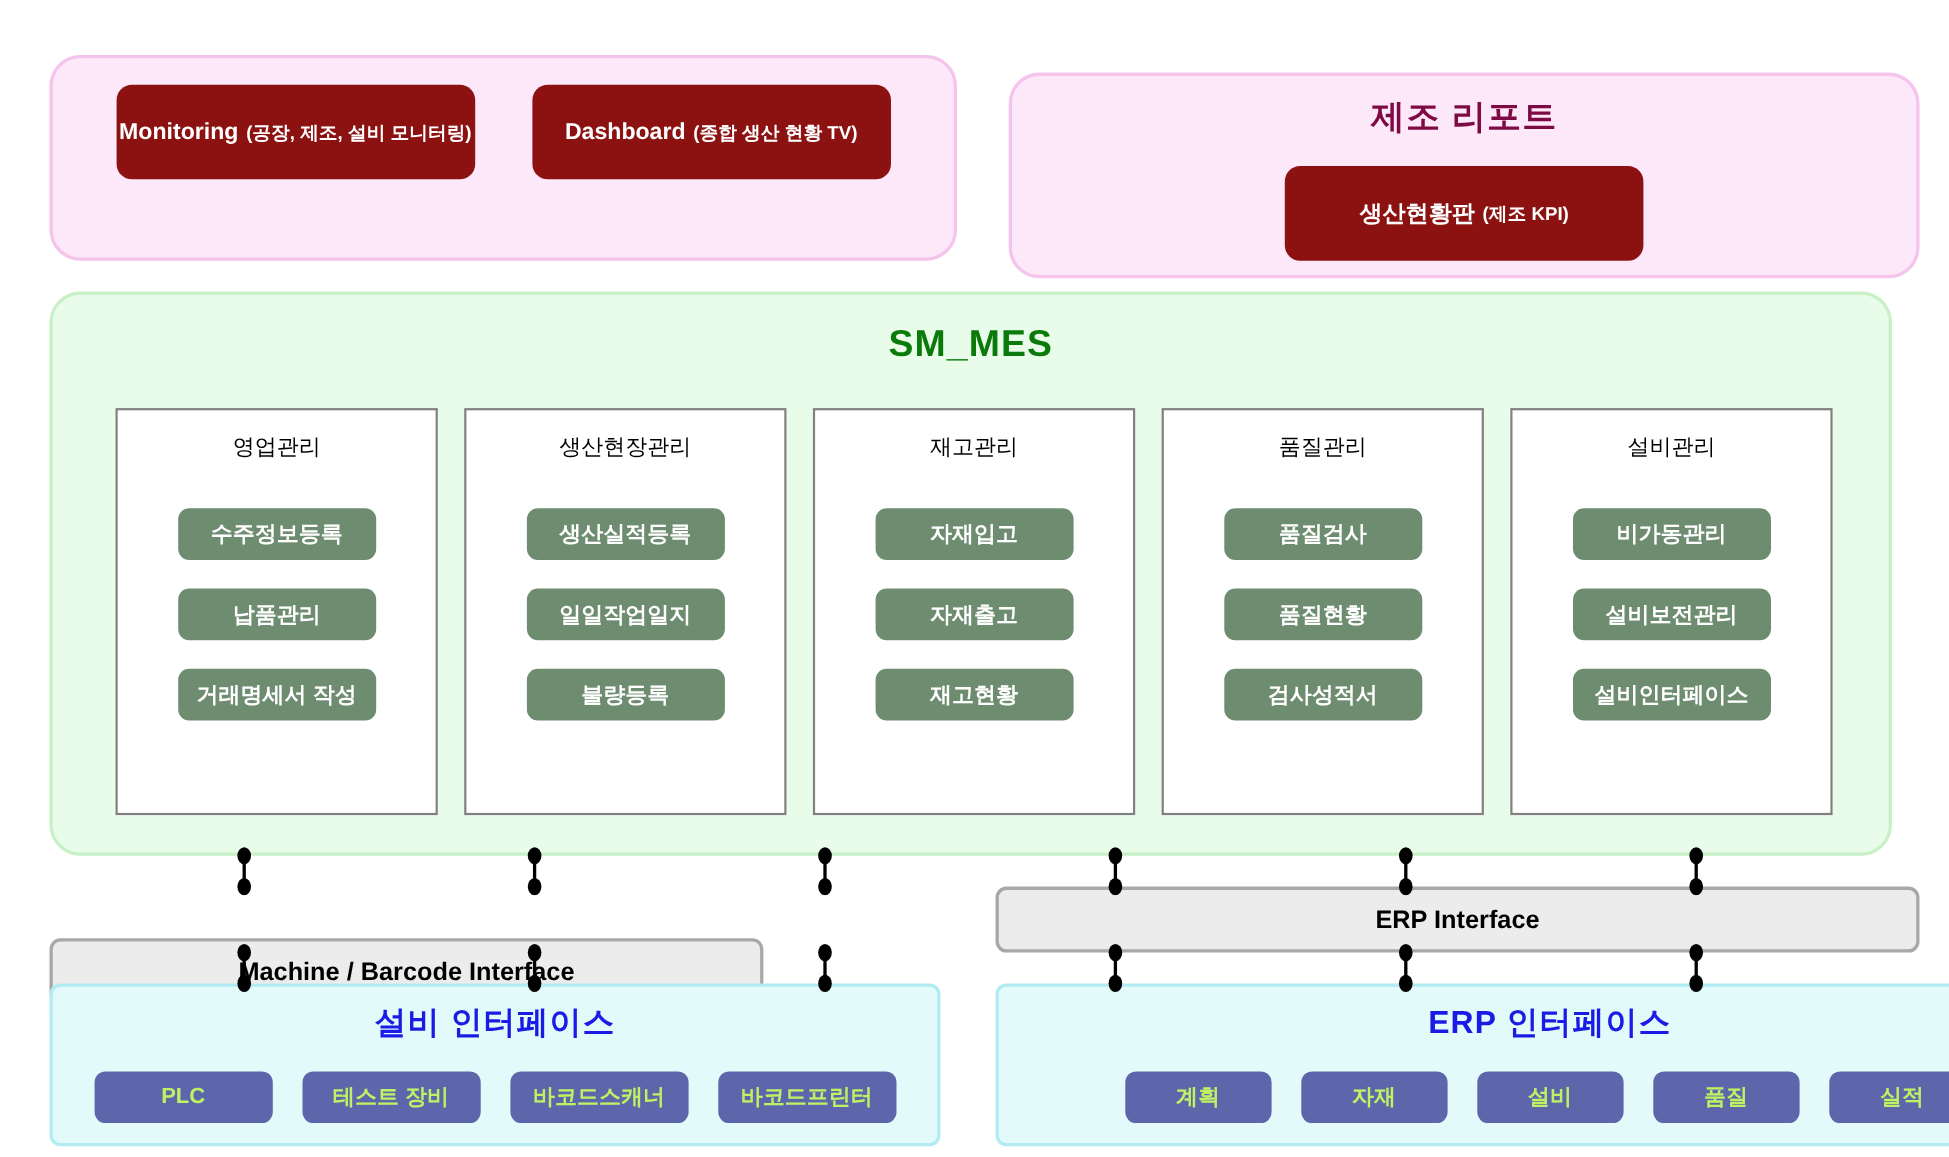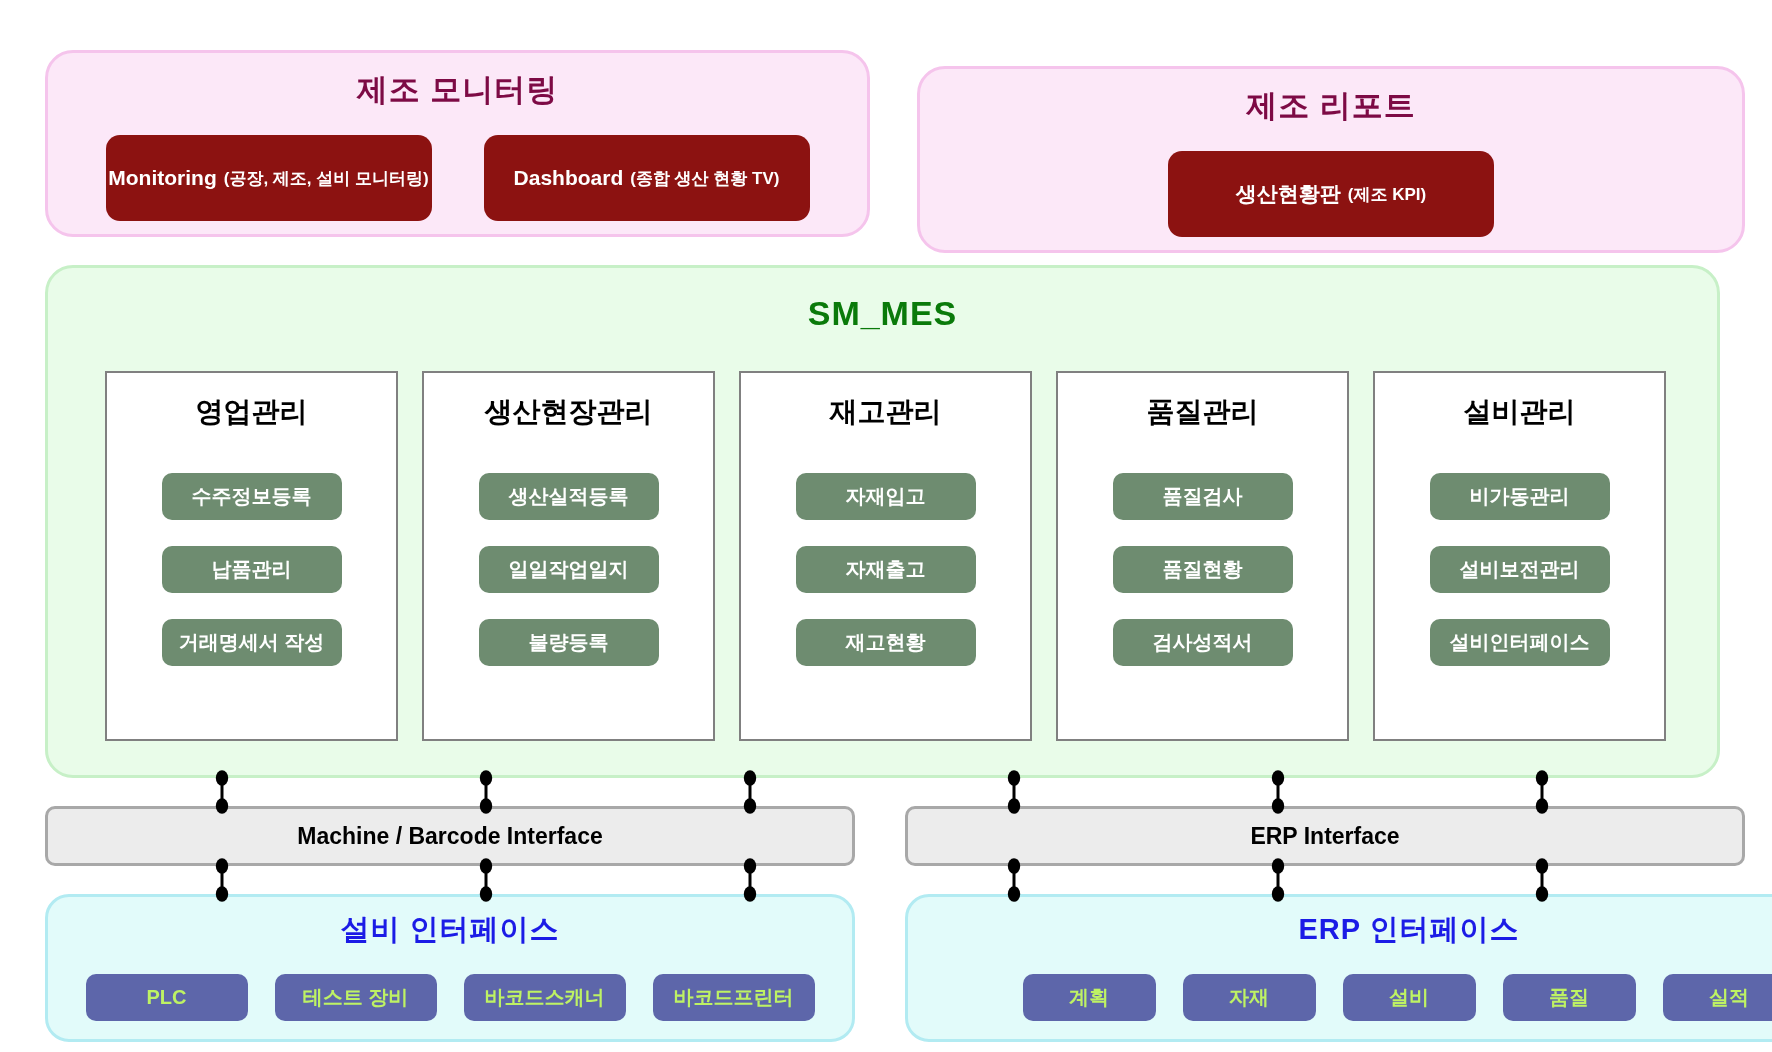--- a/index.html
+++ b/index.html
@@ -69,21 +69,21 @@
     display: flex; gap: 24px;
   }
   .mes-col {
     flex: 1;
     height: 370px;
     background: #ffffff;
     border: 2px solid var(--module_border);
     box-sizing: border-box;
     display: flex; flex-direction: column; align-items: center;
   }
-  .col-title { margin-top: 20px; font-size: 28px; font-weight: bold; color: #000000; }
+  .col-title { margin-top: 20px; font-size: 20px; font-weight: normal; color: #000000; }
   .col-btns  { margin-top: 42px; display: flex; flex-direction: column; gap: 26px; align-items: center; }
   .sage-btn {
     width: 180px; height: 47px;
     background: var(--sage_button_bg);
     border-radius: 10px;
     color: #ffffff; font-size: 20px; font-weight: bold;
     display: flex; align-items: center; justify-content: center;
     white-space: nowrap;
   }
 
@@ -91,30 +91,30 @@
   .iface-bar {
     position: absolute;
     top: 806px; height: 60px;
     background: var(--bar_bg);
     border: 3px solid var(--bar_border);
     border-radius: 10px;
     box-sizing: border-box;
     display: flex; align-items: center; justify-content: center;
     font-size: 23px; font-weight: bold; color: #000000;
   }
-  #bar-left  { left: 45px;  width: 810px; }
+  #bar-left  { left: 45px;  width: 649px; margin-top: 47px; }
   #bar-right { left: 905px; width: 840px; }
 
   
   .bottom-panel {
     position: absolute;
     top: 894px; height: 148px;
     background: var(--cyan_panel_bg);
     border: 3px solid var(--cyan_panel_border);
-    border-radius: 24px;
+    border-radius: 10px;
     box-sizing: border-box;
   }
   #bottom-left  { left: 45px;  width: 810px; }
   #bottom-right { left: 905px; width: 1008px; }
   .bottom-title {
     text-align: center;
     margin-top: 13px;
     font-size: 29px;
     font-weight: bold;
     color: var(--blue_title);
@@ -134,21 +134,20 @@
 
   
   .connector { position: absolute; width: 16px; height: 44px; z-index: 5; }
 </style>
 </head>
 <body>
 
 <div class="page">
 
   <div class="top-panel" id="top-left">
-    <div class="panel-title">제조 모니터링</div>
     <div class="red-row">
       <div class="red-btn">
         <div class="red-btn-title">Monitoring</div>
         <div class="red-btn-sub">(공장, 제조, 설비 모니터링)</div>
       </div>
       <div class="red-btn">
         <div class="red-btn-title">Dashboard</div>
         <div class="red-btn-sub">(종합 생산 현황 TV)</div>
       </div>
     </div>

